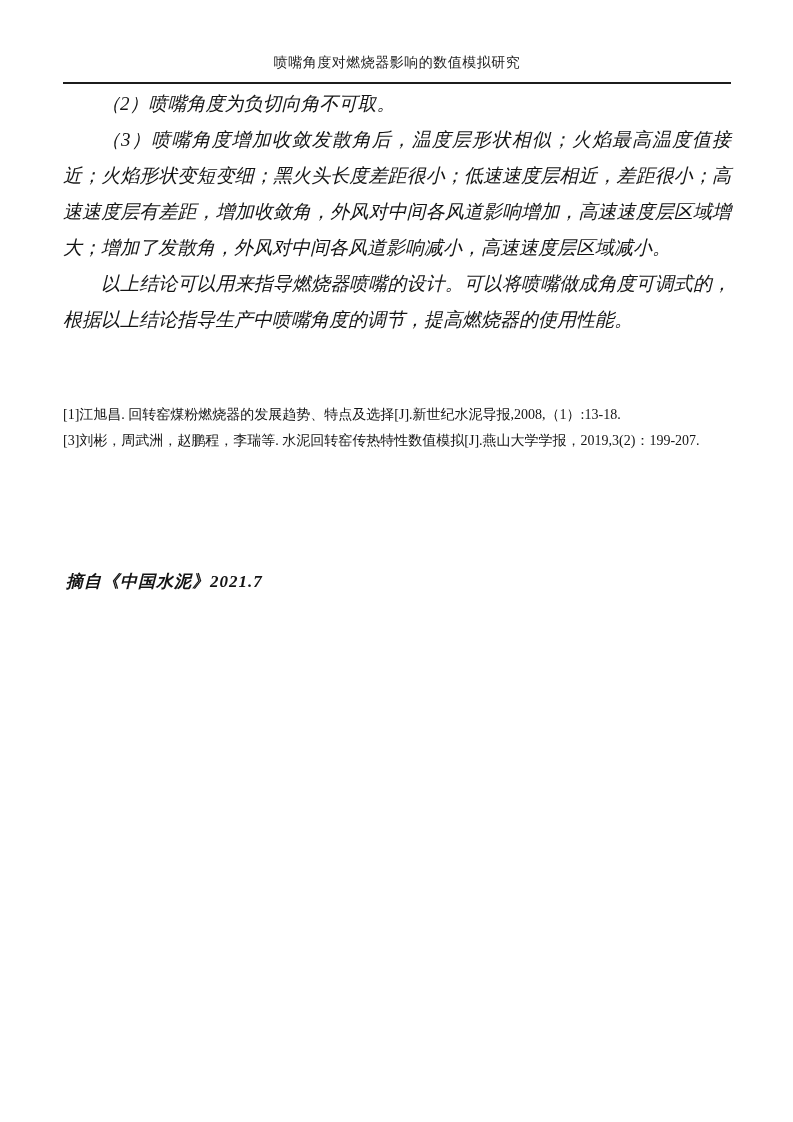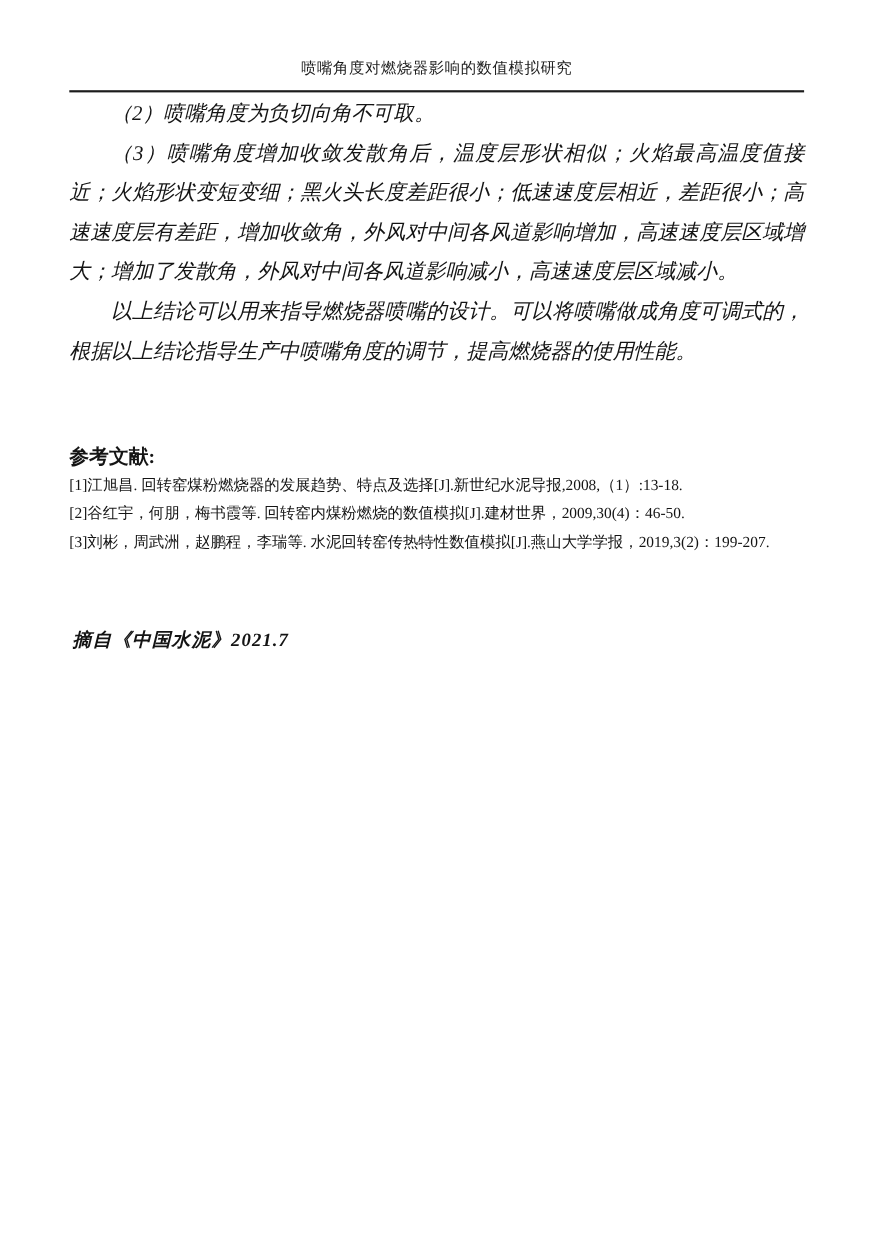--- a/index.html
+++ b/index.html
@@ -107,23 +107,21 @@
 
   <div class="header-rule"></div>
 
   <div class="content">
     <p>（2）喷嘴角度为负切向角不可取。</p>
     <p>（3）喷嘴角度增加收敛发散角后，温度层形状相似；火焰最高温度值接近；火焰形状变短变细；黑火头长度差距很小；低速速度层相近，差距很小；高速速度层有差距，增加收敛角，外风对中间各风道影响增加，高速速度层区域增大；增加了发散角，外风对中间各风道影响减小，高速速度层区域减小。</p>
     <p>以上结论可以用来指导燃烧器喷嘴的设计。可以将喷嘴做成角度可调式的，根据以上结论指导生产中喷嘴角度的调节，提高燃烧器的使用性能。</p>
   </div>
 
   <div class="references">
-    <p class="references-heading">参考文献:</p>
     <p class="reference-item">[1]江旭昌. 回转窑煤粉燃烧器的发展趋势、特点及选择[J].新世纪水泥导报,2008,（1）:13-18.</p>
-    <p class="reference-item">[2]谷红宇，何朋，梅书霞等. 回转窑内煤粉燃烧的数值模拟[J].建材世界，2009,30(4)：46-50.</p>
     <p class="reference-item">[3]刘彬，周武洲，赵鹏程，李瑞等. 水泥回转窑传热特性数值模拟[J].燕山大学学报，2019,3(2)：199-207.</p>
   </div>
 
   <div class="source-note">摘自《中国水泥》2021.7</div>
 
   <div class="footer-rule">
     <svg width="668" height="8" viewBox="0 0 668 8" xmlns="http://www.w3.org/2000/svg">
       <polygon points="0,3.2 200,1.4 334,0.6 470,1.2 668,2.4 668,4.8 470,6.6 334,7.4 200,6.2 0,4.6" fill="#111111"></polygon>
     </svg>
   </div>

